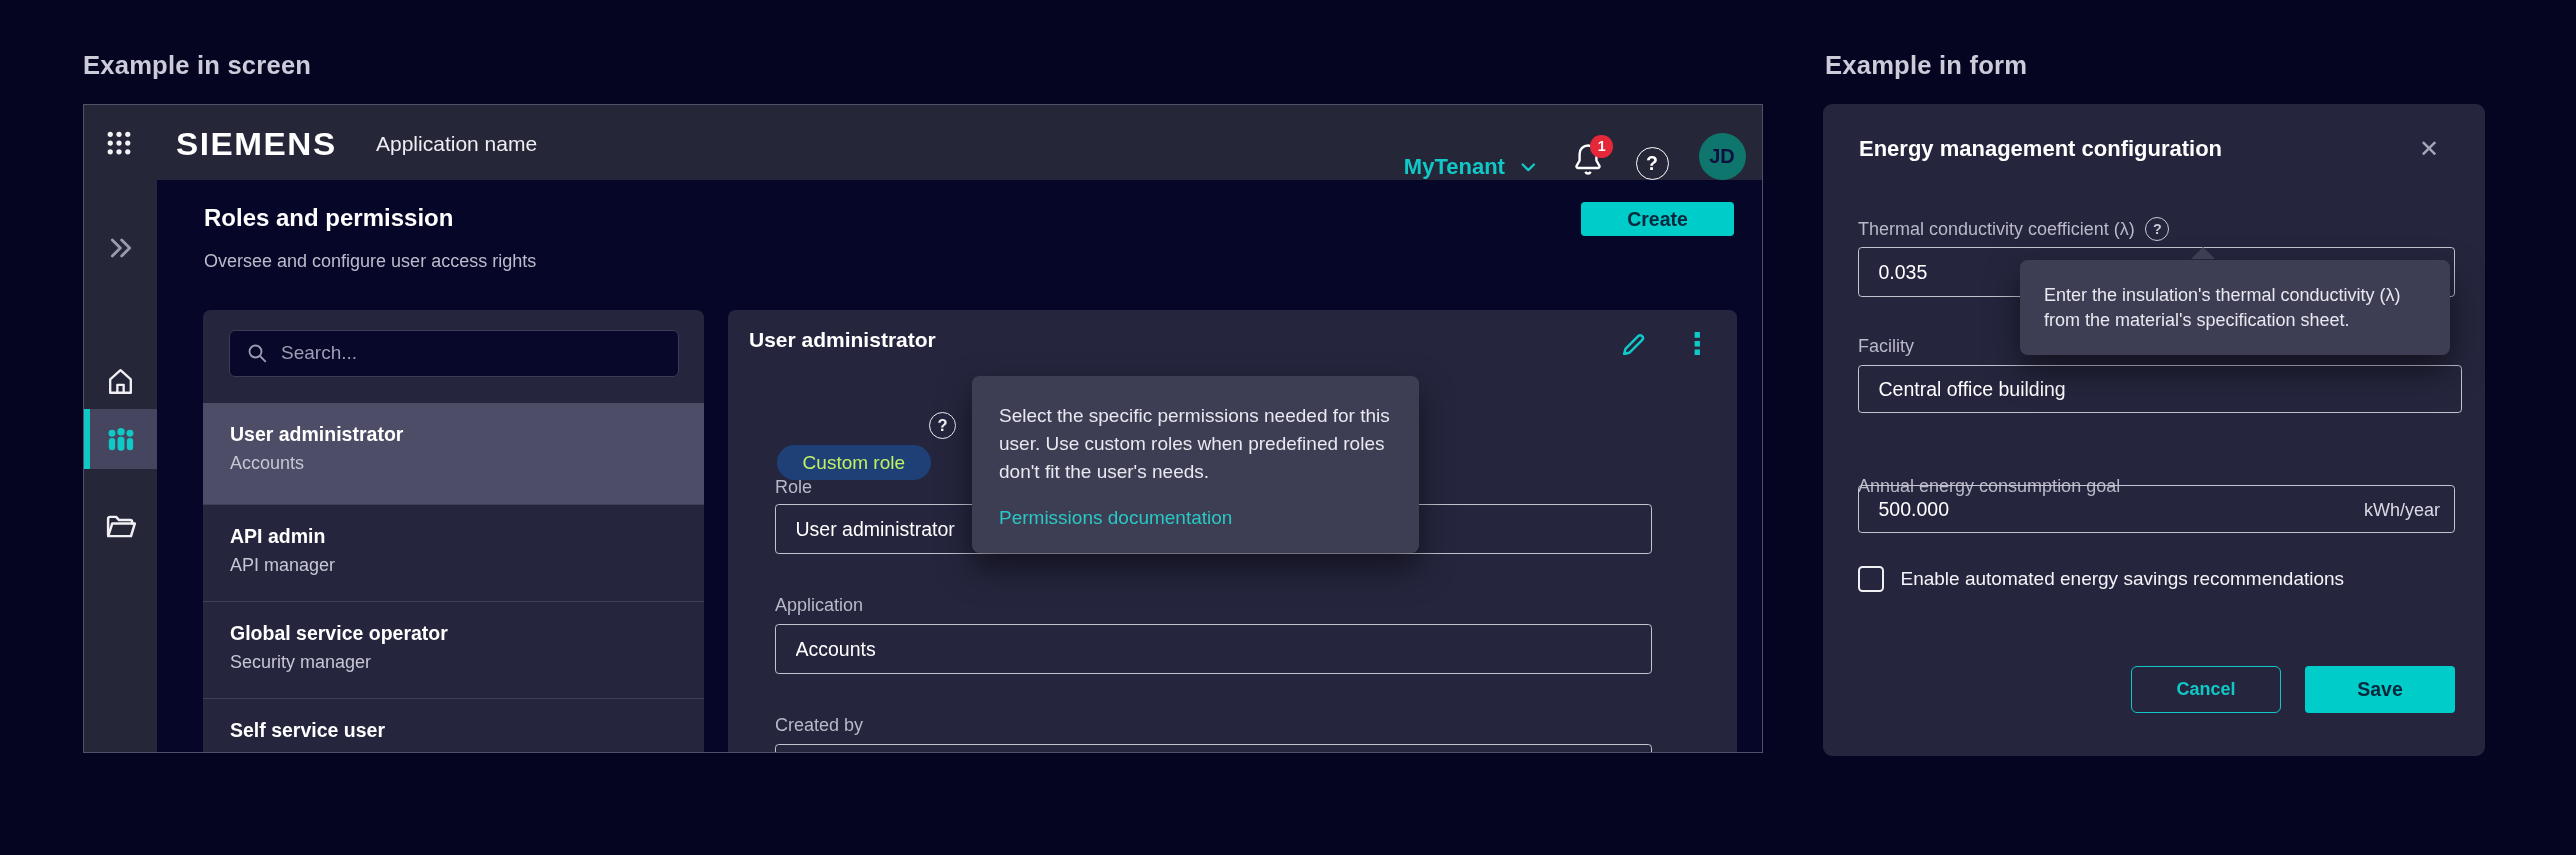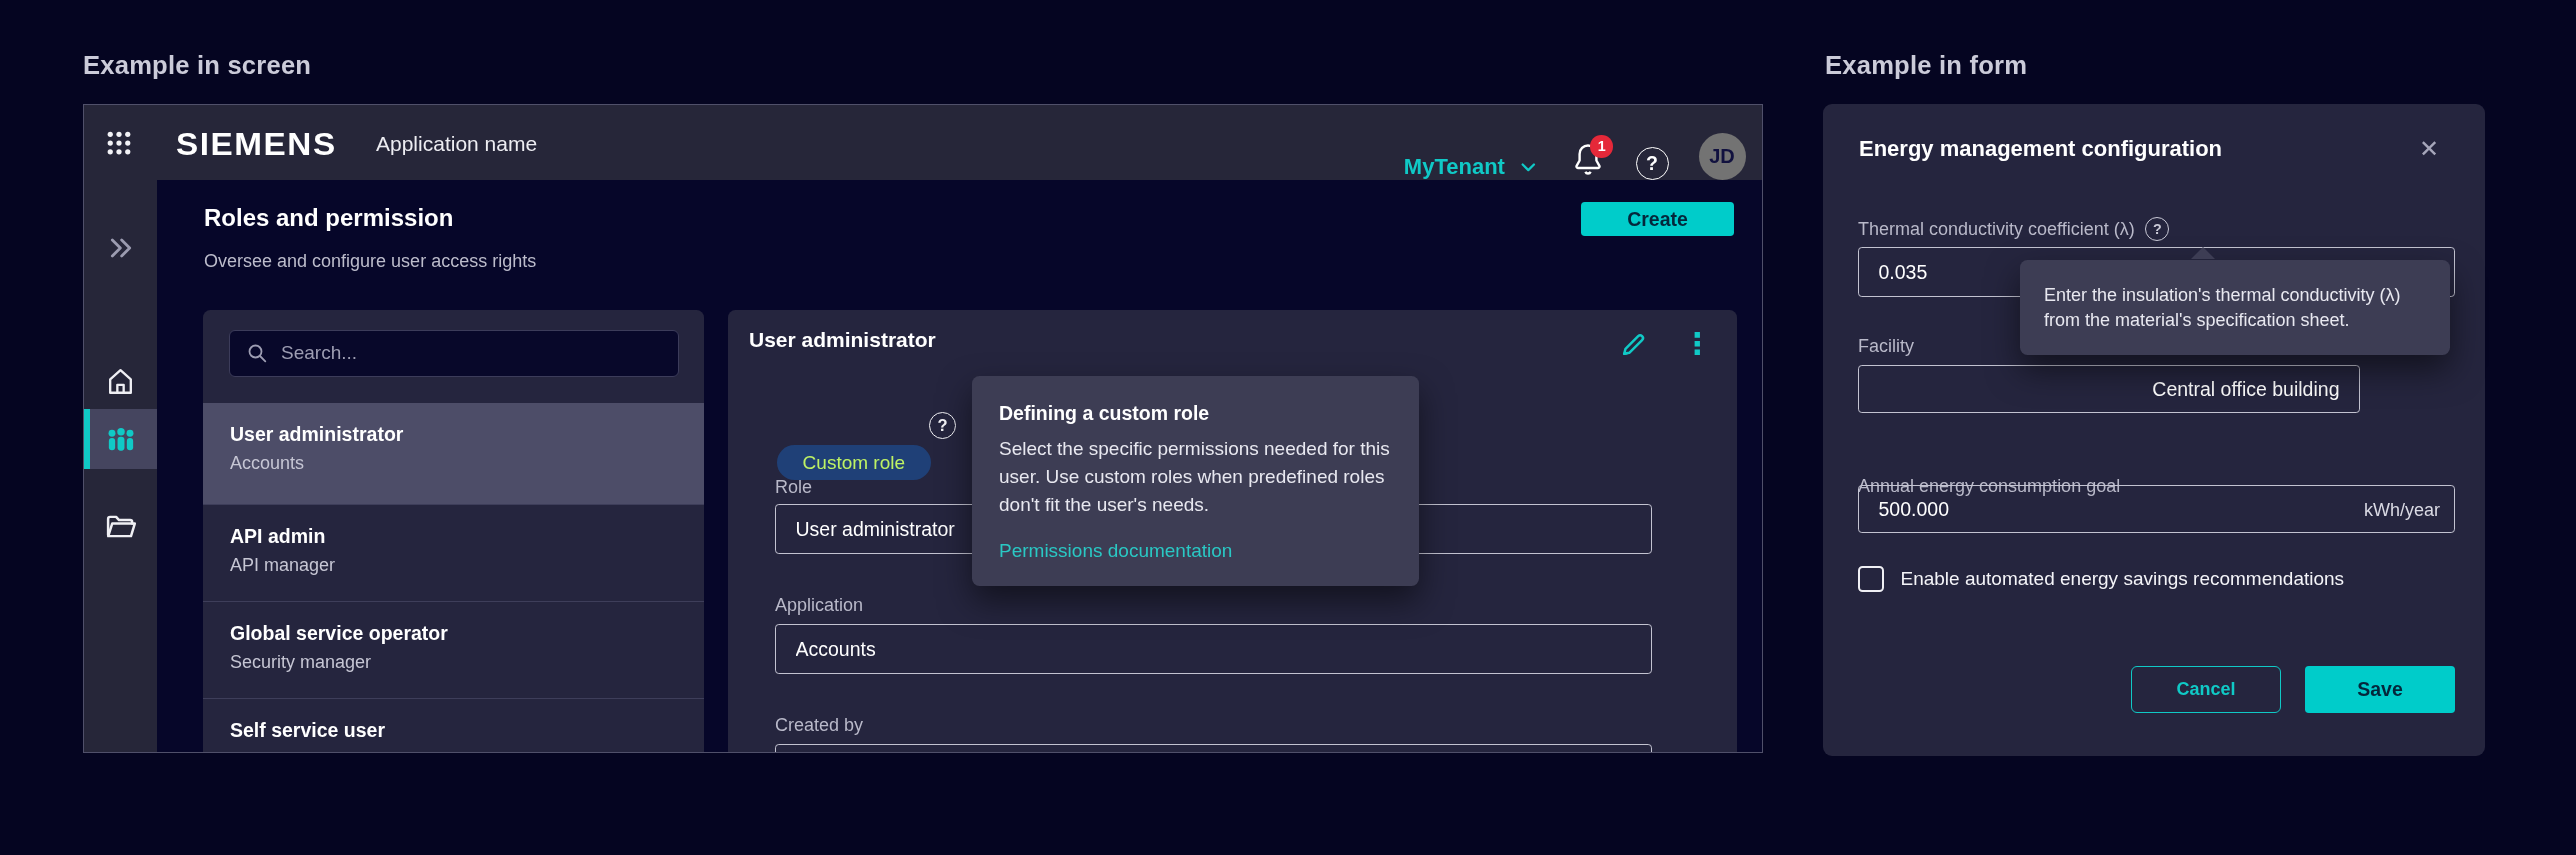--- a/index.html
+++ b/index.html
@@ -19,21 +19,21 @@
   }
   .app-header { position:absolute; left:0; top:0; width:100%; height:75px; background:#262639; }
   .grid-icon { position:absolute; left:19.5px; top:23px; color:#F2F2F6; }
   .brand { position:absolute; left:92px; top:21px; font-size:32px; font-weight:800; letter-spacing:1.5px; color:#FFFFFF; transform:scaleX(1.04); transform-origin:left; }
   .app-name { position:absolute; left:292px; top:27px; font-size:21px; color:#EDEDF2; }
   .header-right { position:absolute; right:16.5px; top:0; height:75px; display:flex; align-items:flex-end; gap:30px; }
   .tenant { display:flex; align-items:center; gap:12px; color:#10C9C6; font-size:22px; font-weight:700; cursor:pointer; }
   .bell-wrap { position:relative; width:36px; height:39px; color:#FFFFFF; }
   .bell-badge { position:absolute; right:-7.5px; top:-6px; width:22.6px; height:22.6px; border-radius:50%; background:#E52839; color:#fff; font-size:14.3px; font-weight:700; display:flex; align-items:center; justify-content:center; }
   .help-circle { width:33px; height:33px; border-radius:50%; border:1.9px solid #FFFFFF; color:#FFFFFF; font-size:19.5px; font-weight:700; display:flex; align-items:center; justify-content:center; }
-  .avatar { width:47px; height:47px; border-radius:50%; background:#737373; color:#11113F; font-size:20px; font-weight:800; display:flex; align-items:center; justify-content:center; }
+  .avatar { width:47px; height:47px; border-radius:50%; background:#0f766e; color:#11113F; font-size:20px; font-weight:800; display:flex; align-items:center; justify-content:center; }
 
   
   .nav-rail { position:absolute; left:0; top:75px; width:73px; height:574px; background:#262639; }
   .nav-item { position:absolute; left:0; width:73px; height:60px; display:flex; align-items:center; justify-content:center; color:#EFEFF4; cursor:pointer; }
   .nav-item.sel { background:#45455F; color:#10C9C6; }
   .nav-item.sel::before { content:""; position:absolute; left:0; top:0; width:6px; height:100%; background:#10C9C6; }
   .nav-expand { color:#9B9BB0; }
 
   
   .page-title { position:absolute; left:120px; top:99px; font-size:24px; font-weight:700; color:#FFFFFF; }
@@ -229,21 +229,20 @@
       <div class="field-label" style="left:47px; top:167px;">Role</div>
       <input class="txt-input" style="left: 47px; top: 194px; width: 877px;" value="User administrator">
 
       <div class="field-label" style="left:47px; top:285px;">Application</div>
       <input class="txt-input" style="left: 47px; top: 314px; width: 877px;" value="Accounts">
 
       <div class="field-label" style="left:47px; top:405px;">Created by</div>
       <input class="txt-input" style="left: 47px; top: 434px; width: 877px;" value="">
 
       <div class="tooltip tt-screen">
-        <div class="tt-title">Defining a custom role</div>
         <div class="tt-body">Select the specific permissions needed for this user. Use custom roles when predefined roles don't fit the user's needs.</div>
         <span class="tt-link">Permissions documentation</span>
       </div>
     </div>
   </div>
 
   <div class="form-card">
     <div class="form-title">Energy management configuration</div>
     <div class="close-btn">
         <span>✕</span>
@@ -256,21 +255,21 @@
         </span>
     </div>
     <input class="txt-input" style="left: 35px; top: 143px; width: 597px;" value="0.035">
     <div class="suffix" style="left:35px; top:158px; width:582px; text-align:right;">W/mK</div>
 
     <div class="tooltip tt-form">
       <div class="tt-body">Enter the insulation's thermal conductivity (λ) from the material's specification sheet.</div>
     </div>
 
     <div class="field-label" style="left:35px; top:232px;">Facility</div>
-    <input class="txt-input" style="left: 35px; top: 261px; width: 502px; height: 48px; text-align: right;" value="Central office building">
+    <input class="txt-input" style="left: 35px; top: 261px; width: 604px; height: 48px;" value="Central office building">
 
     <div class="field-label" style="left:35px; top:352px;margin-top:20px;">Annual energy consumption goal</div>
     <input class="txt-input" style="left: 35px; top: 381px; width: 597px; height: 48px;" value="500.000">
     <div class="suffix" style="left:35px; top:396px; width:582px; text-align:right;">kWh/year</div>
 
     <div class="checkbox-row">
       <span class="checkbox"></span>
       <span class="checkbox-label">Enable automated energy savings recommendations</span>
     </div>
 

